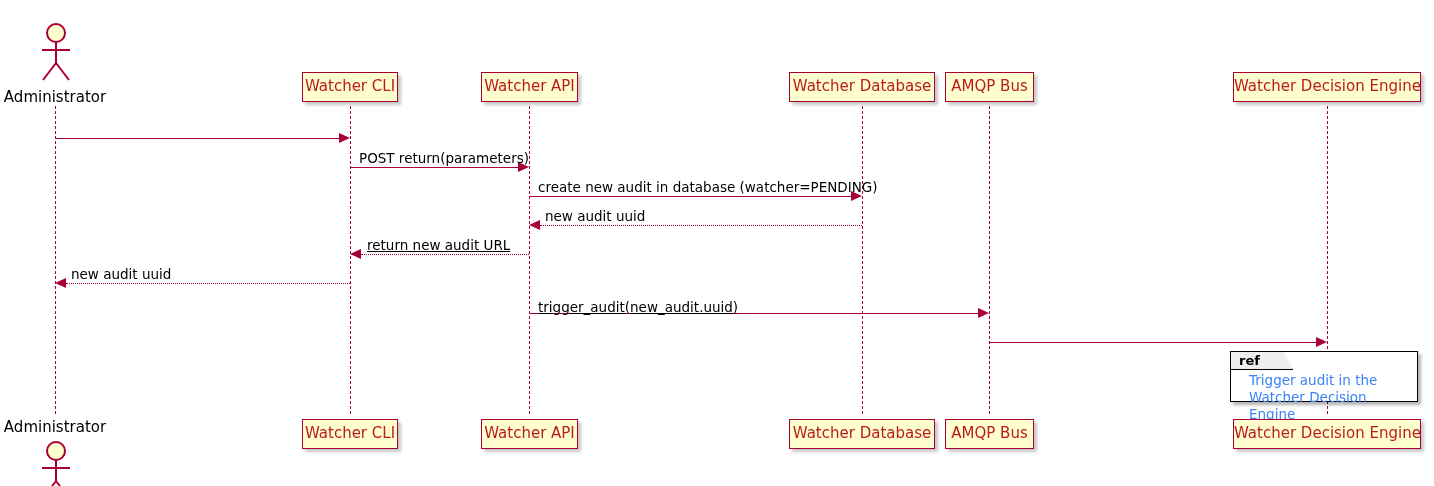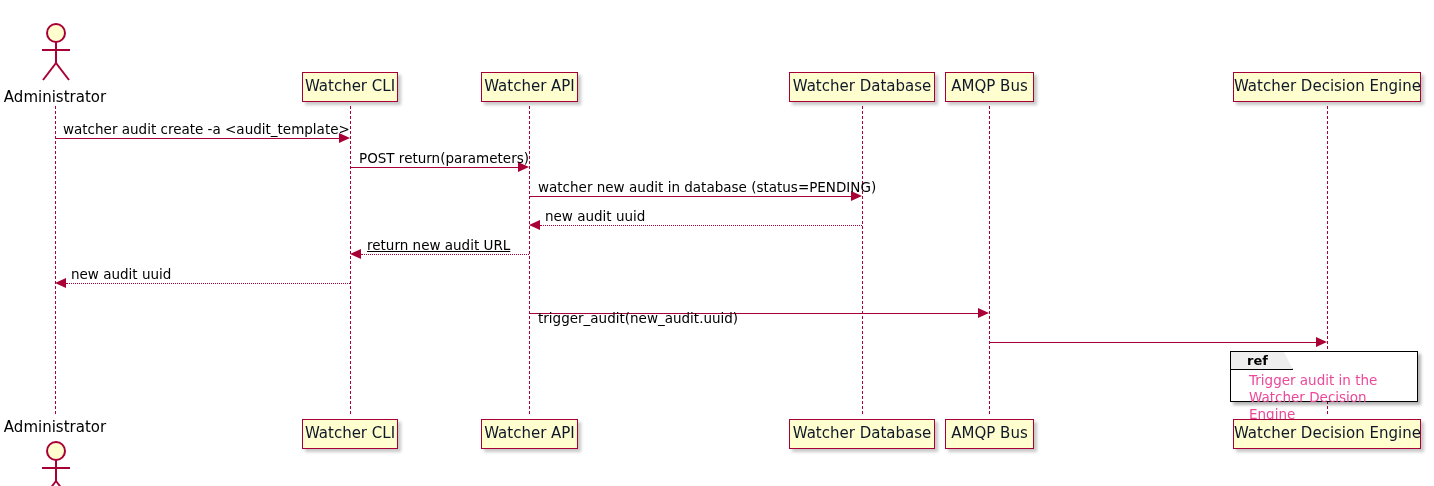--- a/index.html
+++ b/index.html
@@ -28,21 +28,21 @@
   .participant-box {
     position: absolute;
     background: #FEFECE;
     border: 1.5px solid #A80036;
     box-shadow: 3px 3px 3px rgba(0,0,0,0.22);
     box-sizing: border-box;
     height: 30px;
     line-height: 27px;
     text-align: center;
     font-size: 15px;
-    color: #0f172a;
+    color: #b91c1c;
     white-space: nowrap;
   }
   .actor-label {
     position: absolute;
     font-size: 15px;
     color: #000000;
     white-space: nowrap;
     text-align: center;
   }
   .actor-figure {
@@ -90,31 +90,31 @@
     left: 0;
     top: 0;
     height: 18px;
     background: #EEEEEE;
     border-right: 1.5px solid #000000;
     border-bottom: 1.5px solid #000000;
     box-sizing: border-box;
     font-size: 13px;
     font-weight: bold;
     color: #000000;
-    padding: 1px 14px 0 16px;
+    padding: 1px 14px 0 8px;
     line-height: 16px;
     clip-path: polygon(0 0, calc(100% - 9px) 0, 100% 100%, 0 100%);
   }
   .ref-body {
     position: absolute;
     left: 0;
     top: 20px;
     width: 100%;
     font-size: 13.5px;
-    color: #ec4899;
+    color: #3b82f6;
     line-height: 17px;
     padding-left: 18px;
     box-sizing: border-box;
   }
 </style>
 </head>
 <body>
 
 <div id="diagram">
 
@@ -135,45 +135,44 @@
   <div class="actor-label" style="left:0px; top:68px; width:110px;">Administrator</div>
 
   <div class="participant-box" style="left:302px; top:52px; width:96px;">Watcher CLI</div>
   <div class="participant-box" style="left:481px; top:52px; width:97px;">Watcher API</div>
   <div class="participant-box" style="left:789px; top:52px; width:146px;">Watcher Database</div>
   <div class="participant-box" style="left:945px; top:52px; width:89px;">AMQP Bus</div>
   <div class="participant-box" style="left:1233px; top:52px; width:188px;">Watcher Decision Engine</div>
 
   <div class="msg-line" style="left:55px; top:118px; width:284px;"></div>
   <div class="arrowhead right" style="left:339px; top:113px;"></div>
-  <div class="msg-label" style="left:63px; top:102px;">watcher audit create -a &lt;audit_template&gt;</div>
 
   <div class="msg-line" style="left:350px; top:147px; width:168px;"></div>
   <div class="arrowhead right" style="left:518px; top:142px;"></div>
   <div class="msg-label" style="left:359px; top:131px;">POST return(parameters)</div>
 
   <div class="msg-line" style="left:529px; top:176px; width:322px;"></div>
   <div class="arrowhead right" style="left:851px; top:171px;"></div>
-  <div class="msg-label" style="left:538px; top:160px;">watcher new audit in database (status=PENDING)</div>
+  <div class="msg-label" style="left:538px; top:160px;">create new audit in database (watcher=PENDING)</div>
 
   <div class="msg-line dotted" style="left:540px; top:205px; width:322px;"></div>
   <div class="arrowhead left" style="left:529px; top:200px;"></div>
   <div class="msg-label" style="left:545px; top:189px;">new audit uuid</div>
 
   <div class="msg-line dotted" style="left:361px; top:234px; width:168px;"></div>
   <div class="arrowhead left" style="left:350px; top:229px;"></div>
   <div class="msg-label" style="left:367px; top:218px;text-decoration:underline;">return new audit URL</div>
 
   <div class="msg-line dotted" style="left:66px; top:263px; width:284px;"></div>
   <div class="arrowhead left" style="left:55px; top:258px;"></div>
   <div class="msg-label" style="left:71px; top:247px;">new audit uuid</div>
 
   <div class="msg-line" style="left:529px; top:293px; width:449px;"></div>
   <div class="arrowhead right" style="left:978px; top:288px;"></div>
-  <div class="msg-label" style="left:538px; top:291px;">trigger_audit(new_audit.uuid)</div>
+  <div class="msg-label" style="left:538px; top:280px;text-decoration:underline;">trigger_audit(new_audit.uuid)</div>
 
   <div class="msg-line" style="left:989px; top:322px; width:327px;"></div>
   <div class="arrowhead right" style="left:1316px; top:317px;"></div>
 
   <div class="ref-box" style="left:1230px; top:331px; width:188px; height:51px;">
     <div class="ref-tab" style="width:62px;">ref</div>
     <div class="ref-body">
       <div>Trigger audit in the</div>
       <div>Watcher Decision Engine</div>
     </div>

